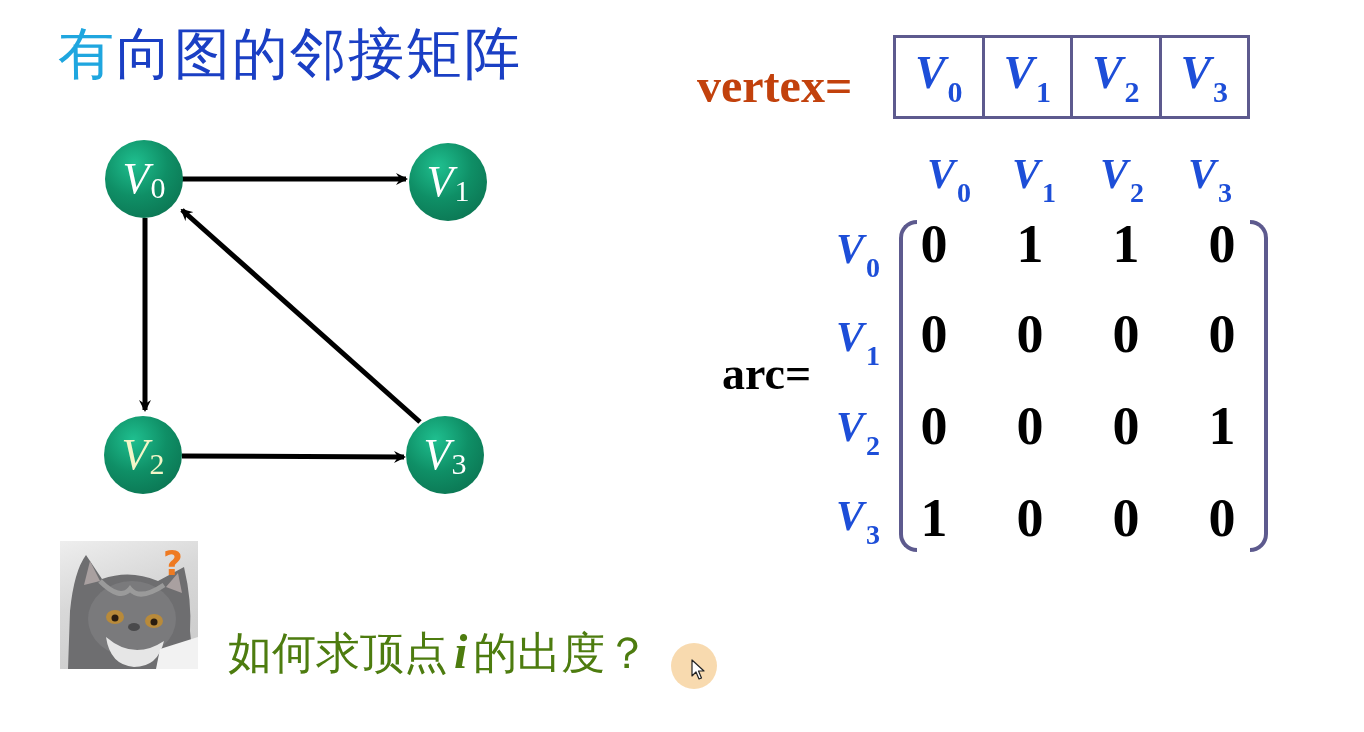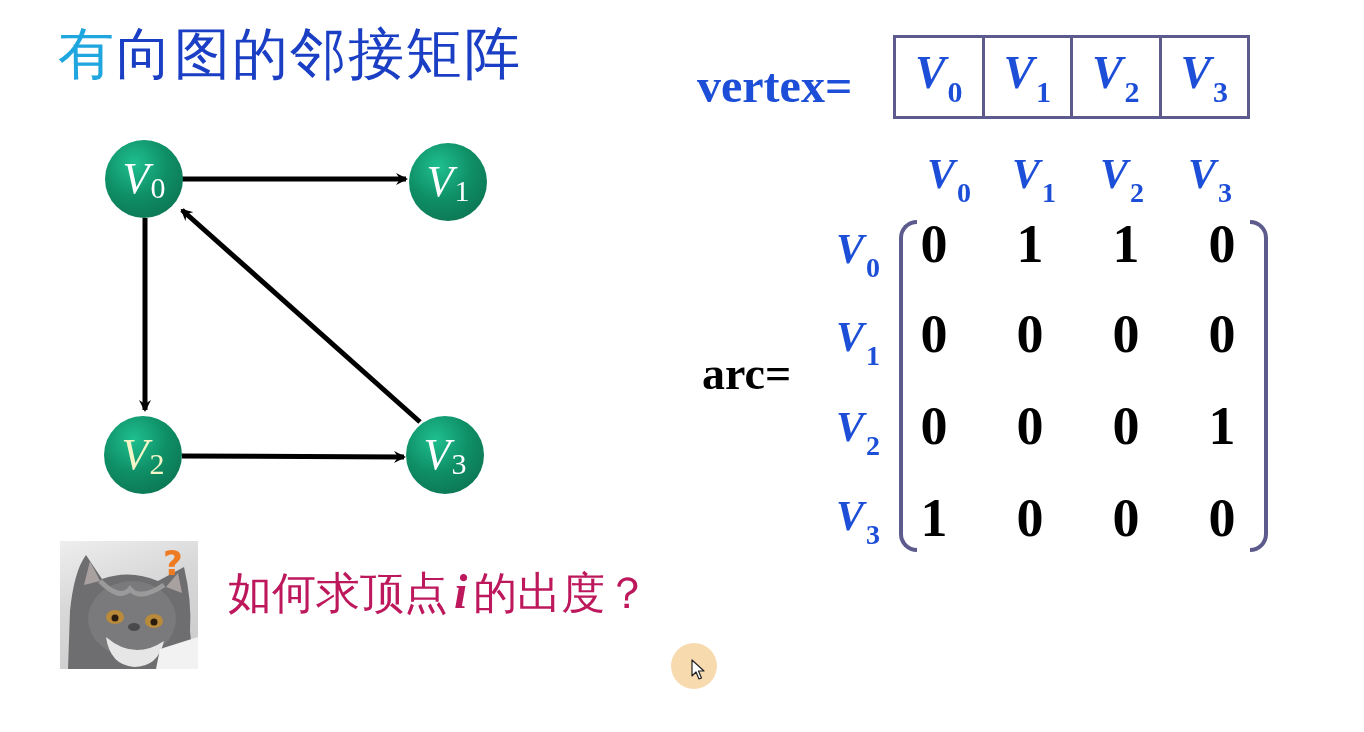--- a/index.html
+++ b/index.html
@@ -15,21 +15,21 @@
       left: 58px; top: 14px; height: 80px;
       font-family: "DejaVu Sans", sans-serif;
       font-size: 56px; line-height: 80px; letter-spacing: 2px;
       color: #1a3fc4; white-space: nowrap;
     }
     #title .first { color: #1fa6df; }
 
     
     #vertex-label {
       left: 697px; top: 56px; font-size: 48px; font-weight: bold; line-height: 60px;
-      color: #1d4ed8;
+      color: #c2410c;
     }
     #vertex-box {
       left: 893px; top: 35px; width: 357px; height: 84px;
       border: 3px solid #5d5a8e; box-sizing: border-box; display: flex;
     }
     #vertex-box .cell {
       flex: 1; border-right: 3px solid #5d5a8e; display: flex;
       align-items: center; justify-content: center; box-sizing: border-box;
     }
     #vertex-box .cell:last-child { border-right: none; }
@@ -44,21 +44,21 @@
       background: radial-gradient(circle at 38% 30%, #1fbf8f 0%, #0f8f66 45%, #0a6a4a 100%);
       display: flex; align-items: center; justify-content: center;
       color: #ffffff; font-family: "Liberation Serif", serif;
     }
     .node .nv { font-style: italic; font-size: 44px; line-height: 1; }
     .node .ns { font-size: 30px; margin-top: 18px; margin-left: 1px; }
     .node.y { color: #f4f6c8; }
 
     
     #arc-label {
-      left: 702px; top: 346px; font-size: 46px; font-weight: bold; line-height: 56px; color: #000;
+      left: 722px; top: 346px; font-size: 46px; font-weight: bold; line-height: 56px; color: #000;
     }
     .col-head { position: absolute; top: 150px; }
     .row-head { position: absolute; left: 836px; }
     .row-head .v, .col-head .v { font-size: 42px; }
     .row-head .v sub, .col-head .v sub { font-size: 28px; vertical-align: -14px; }
     .bracket {
       position: absolute; top: 220px; width: 18px; height: 332px;
       border: 4px solid #5d5a8e; box-sizing: border-box;
     }
     #bracket-left { left: 899px; border-right: none; border-radius: 18px 0 0 18px; }
@@ -68,22 +68,22 @@
       font-size: 54px; font-weight: bold; line-height: 60px; color: #000;
     }
 
     
     #cat {
       left: 60px; top: 541px; width: 138px; height: 128px;
       background: linear-gradient(160deg, #eeeeee 0%, #d8d8d8 40%, #c9c9c9 100%);
       overflow: hidden;
     }
     #question {
-      left: 228px; top: 561px; font-family: "DejaVu Sans", sans-serif;
-      font-size: 44px; line-height: 62px; color: #be185d; white-space: nowrap;
+      left: 228px; top: 615px; font-family: "DejaVu Sans", sans-serif;
+      font-size: 44px; line-height: 74px; color: #4d7c0f; white-space: nowrap;
     }
     #question .var { font-family: "Liberation Serif", serif; font-style: italic; font-weight: bold; font-size: 48px; margin: 0 6px; }
 
     #cursor-halo {
       left: 671px; top: 643px; width: 46px; height: 46px; border-radius: 50%;
       background: #f7d6a6; opacity: 0.9;
     }
     #cursor { left: 691px; top: 659px; }
   </style>
 </head>

